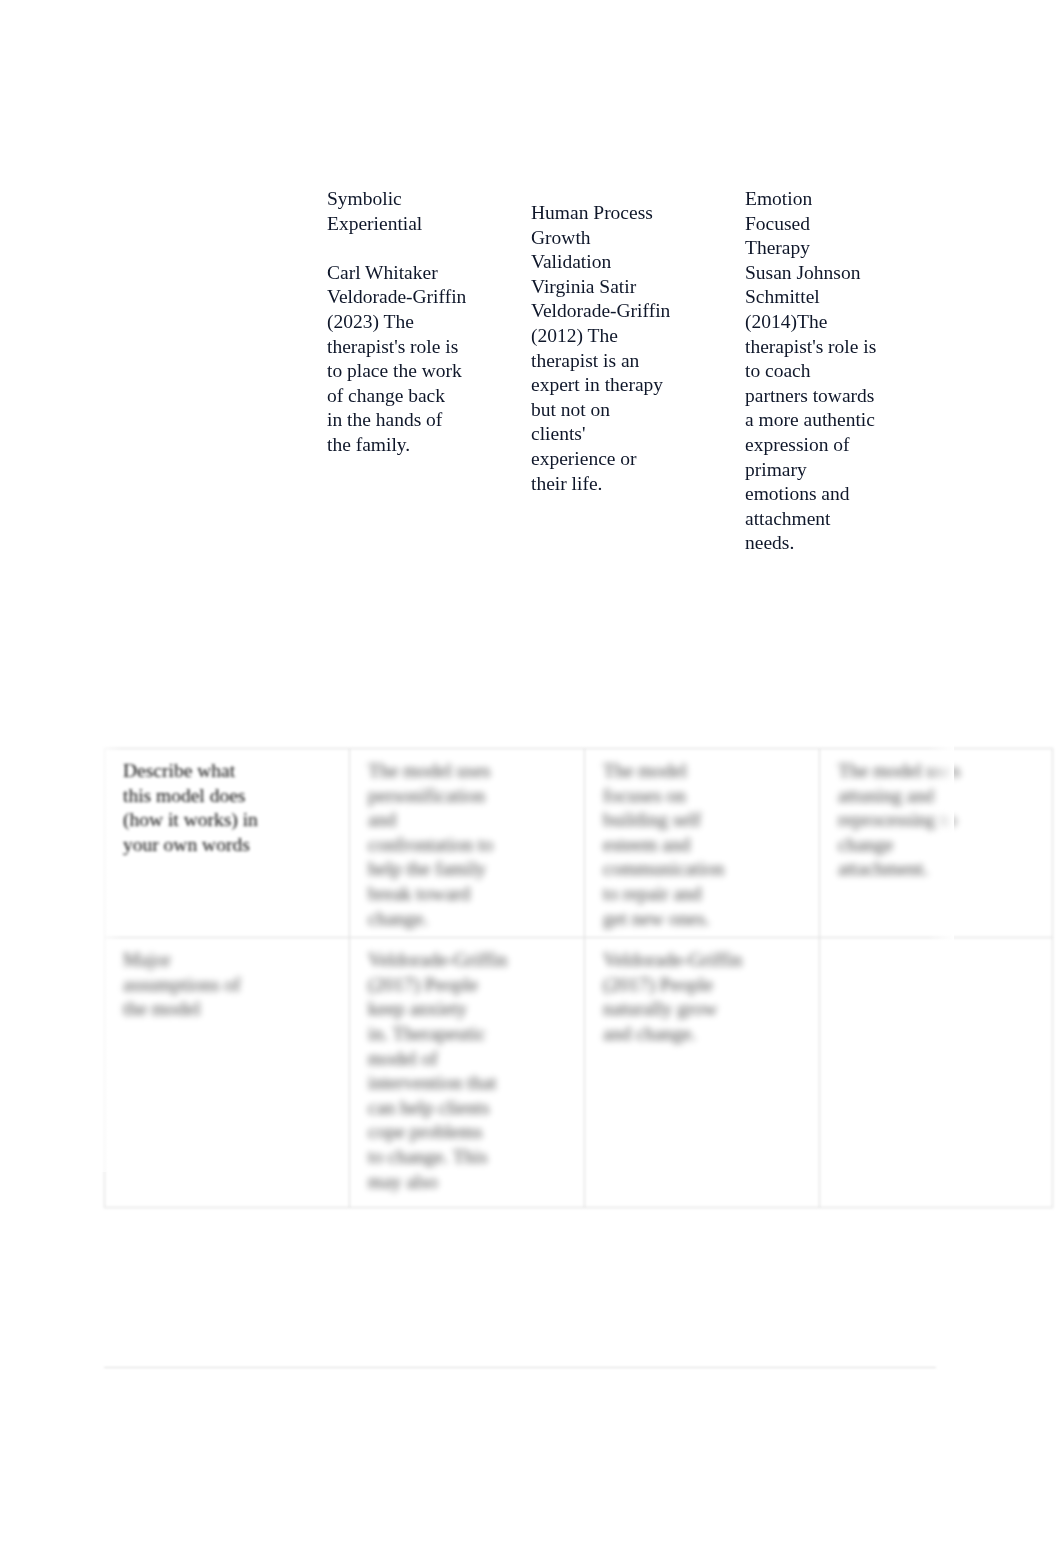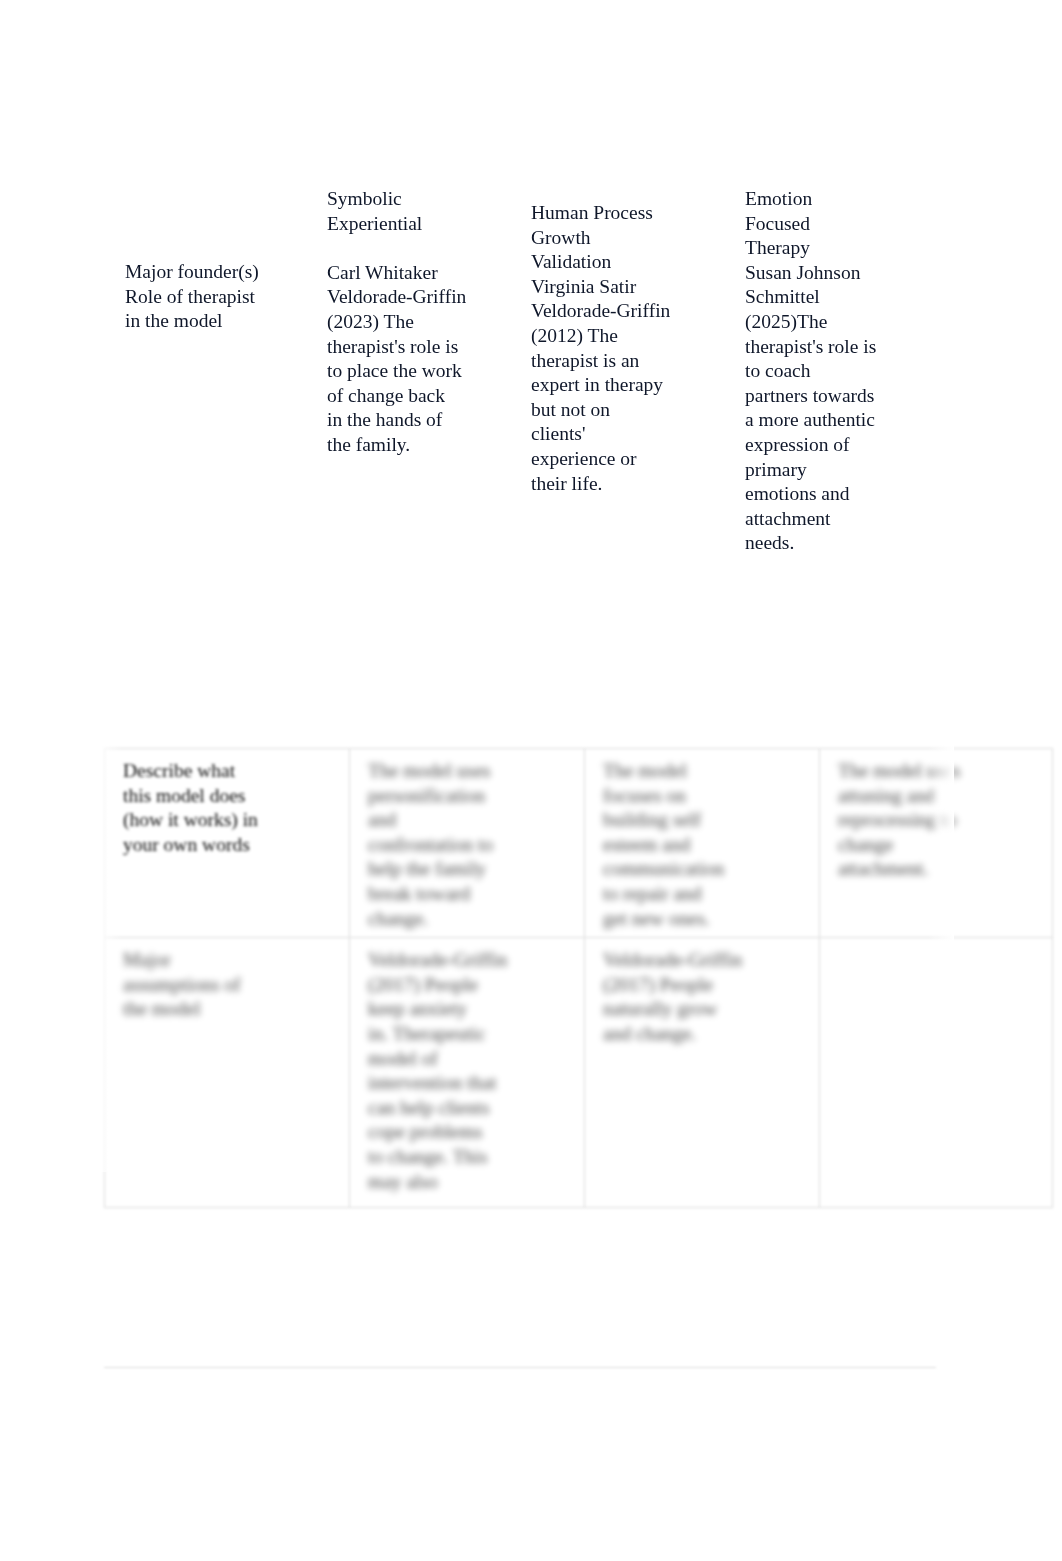--- a/index.html
+++ b/index.html
@@ -114,23 +114,20 @@
     filter: blur(1.1px);
   }
 </style>
 </head>
 <body>
 
 <div class="page">
 
   <div class="top-block">
 
-    <div class="col col-label">Major founder(s)
-Role of therapist
-in the model</div>
 
     <div class="col col-sym"><span>Symbolic
 Experiential</span>
 
 <span>Carl Whitaker
 Veldorade-Griffin
 (2023) The
 therapist's role is
 to place the work
 of change back
@@ -148,21 +145,21 @@
 but not on
 clients'
 experience or
 their life.</span></div>
 
     <div class="col col-emotion"><span>Emotion
 Focused
 Therapy</span>
 <span>Susan Johnson
 Schmittel
-(2025)The
+(2014)The
 therapist's role is
 to coach
 partners towards
 a more authentic
 expression of
 primary
 emotions and
 attachment
 needs.</span></div>
 

